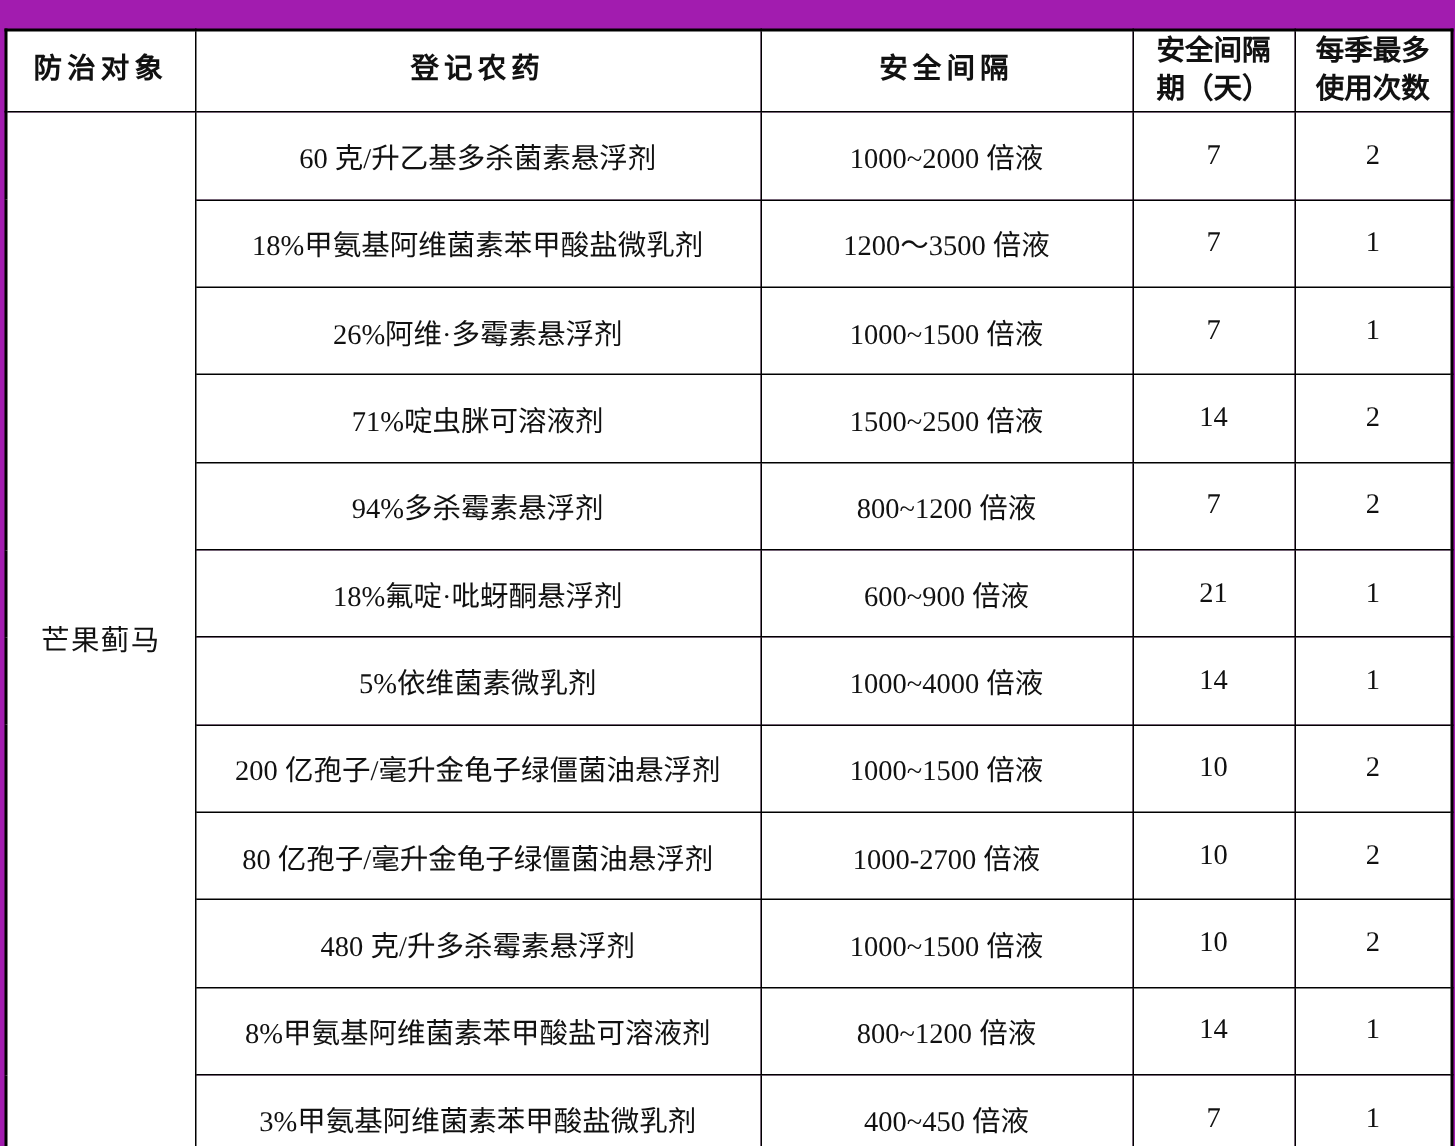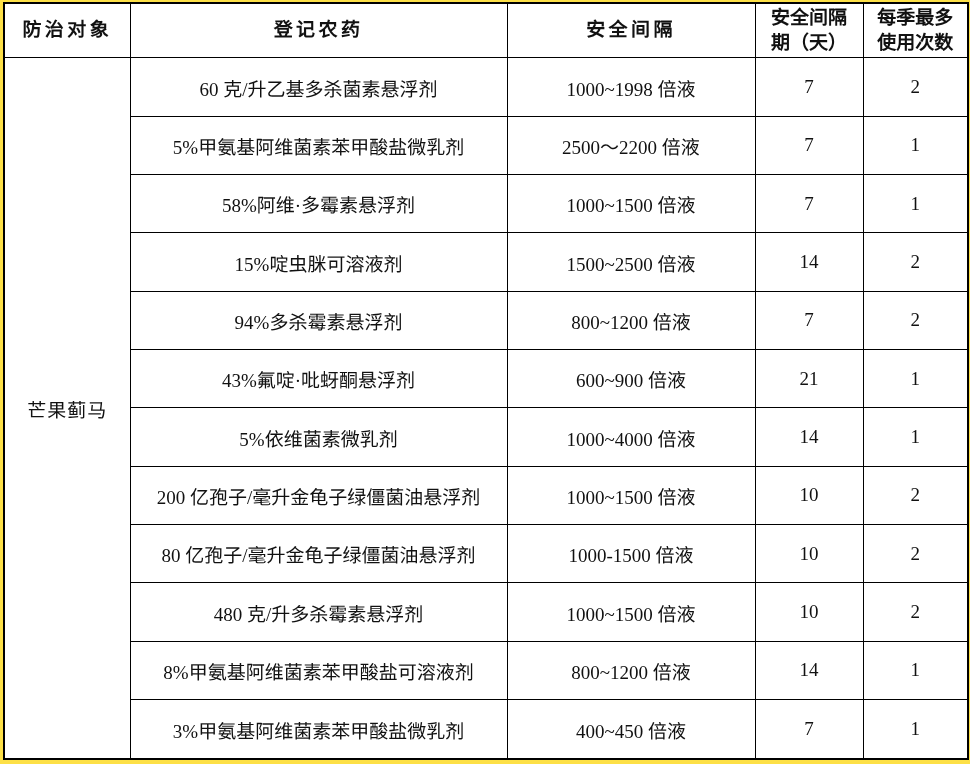--- a/index.html
+++ b/index.html
@@ -4,22 +4,22 @@
 <style>
   html, body {
     margin: 0;
     padding: 0;
     background: #ffffff;
   }
   .page {
     width: 970px;
     height: 764px;
     box-sizing: border-box;
-    padding: 2px 3px;
-    background: #fde047;
+    padding: 19px 3px;
+    background: #a21caf;
   }
   table.pesticide-table {
     border-collapse: collapse;
     table-layout: fixed;
     width: 964px;
     height: 758px;
     border: 2px solid #000000;
   }
   th, td {
     border: 1px solid #000000;
@@ -64,69 +64,69 @@
         <th>安全间隔
 期（天）</th>
         <th>每季最多
 使用次数</th>
       </tr>
     </thead>
     <tbody>
         <tr>
           <td rowspan="12" class="target-cell">芒果蓟马</td>
           <td>60 克/升乙基多杀菌素悬浮剂</td>
-          <td>1000~1998 倍液</td>
+          <td>1000~2000 倍液</td>
           <td>7</td>
           <td>2</td>
         </tr>
         <tr>
-          <td>5%甲氨基阿维菌素苯甲酸盐微乳剂</td>
-          <td>2500～2200 倍液</td>
+          <td>18%甲氨基阿维菌素苯甲酸盐微乳剂</td>
+          <td>1200～3500 倍液</td>
           <td>7</td>
           <td>1</td>
         </tr>
         <tr>
-          <td>58%阿维·多霉素悬浮剂</td>
+          <td>26%阿维·多霉素悬浮剂</td>
           <td>1000~1500 倍液</td>
           <td>7</td>
           <td>1</td>
         </tr>
         <tr>
-          <td>15%啶虫脒可溶液剂</td>
+          <td>71%啶虫脒可溶液剂</td>
           <td>1500~2500 倍液</td>
           <td>14</td>
           <td>2</td>
         </tr>
         <tr>
           <td>94%多杀霉素悬浮剂</td>
           <td>800~1200 倍液</td>
           <td>7</td>
           <td>2</td>
         </tr>
         <tr>
-          <td>43%氟啶·吡蚜酮悬浮剂</td>
+          <td>18%氟啶·吡蚜酮悬浮剂</td>
           <td>600~900 倍液</td>
           <td>21</td>
           <td>1</td>
         </tr>
         <tr>
           <td>5%依维菌素微乳剂</td>
           <td>1000~4000 倍液</td>
           <td>14</td>
           <td>1</td>
         </tr>
         <tr>
           <td>200 亿孢子/毫升金龟子绿僵菌油悬浮剂</td>
           <td>1000~1500 倍液</td>
           <td>10</td>
           <td>2</td>
         </tr>
         <tr>
           <td>80 亿孢子/毫升金龟子绿僵菌油悬浮剂</td>
-          <td>1000-1500 倍液</td>
+          <td>1000-2700 倍液</td>
           <td>10</td>
           <td>2</td>
         </tr>
         <tr>
           <td>480 克/升多杀霉素悬浮剂</td>
           <td>1000~1500 倍液</td>
           <td>10</td>
           <td>2</td>
         </tr>
         <tr>

